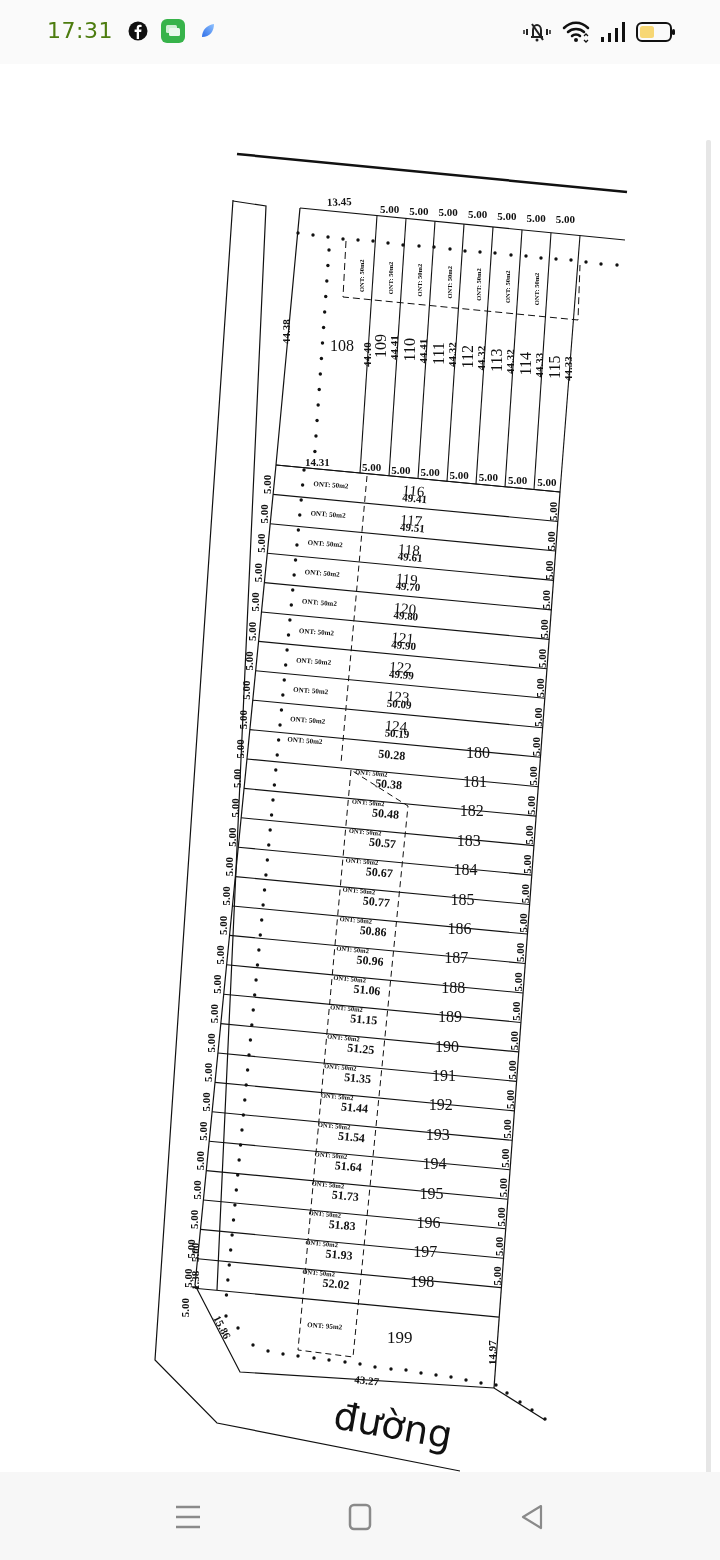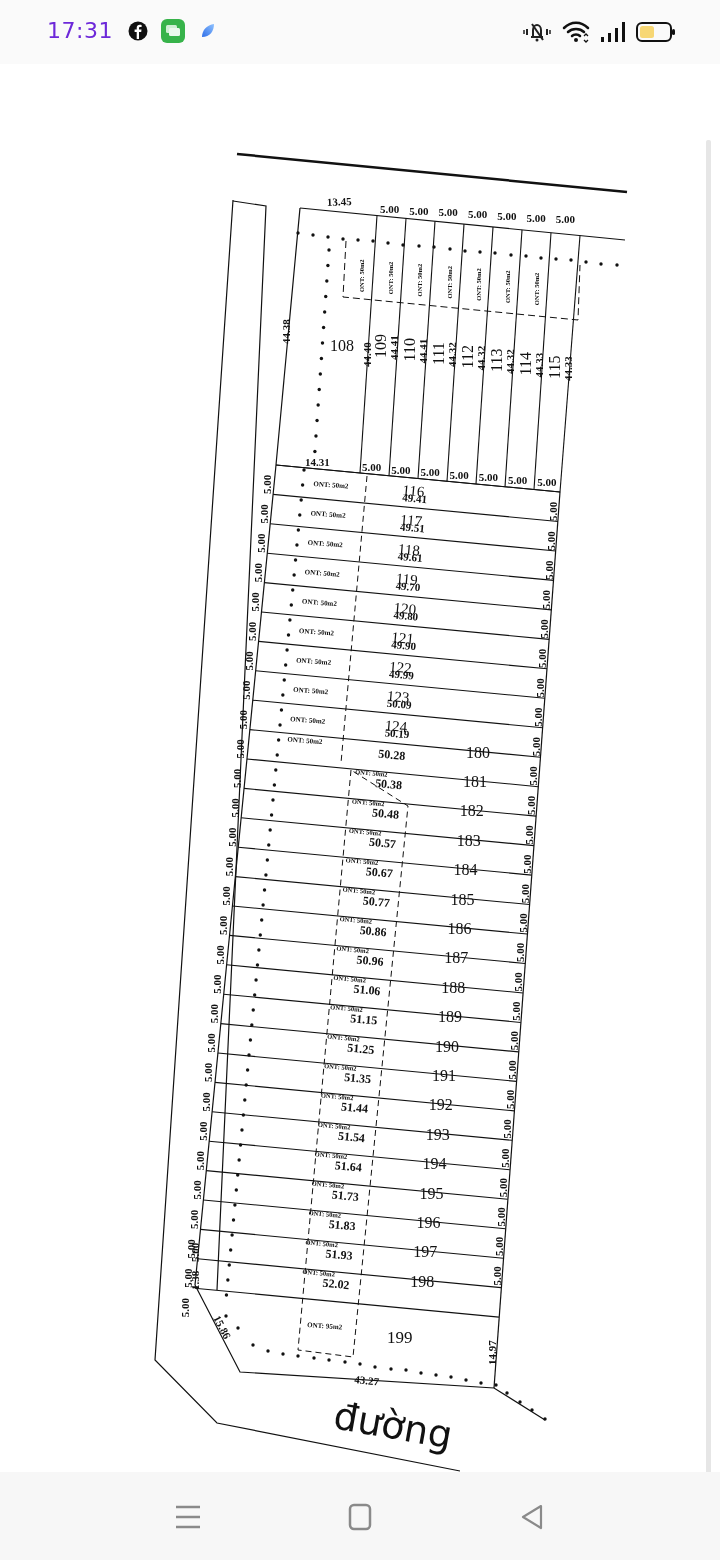--- a/index.html
+++ b/index.html
@@ -1,18 +1,18 @@
 <!DOCTYPE html>
 <html><head>
 <meta charset="utf-8">
 <style>
   html,body{margin:0;padding:0;}
   body{width:720px;height:1560px;background:#ffffff;position:relative;overflow:hidden;font-family:"Liberation Sans",sans-serif;}
   .statusbar{position:absolute;left:0;top:0;width:720px;height:64px;background:#fafafa;display:flex;align-items:center;}
-  .time{position:absolute;left:47px;top:18px;font-size:22px;color:#6d28d9;font-family:"DejaVu Sans",sans-serif;letter-spacing:0.5px;}
+  .time{position:absolute;left:47px;top:18px;font-size:22px;color:#4d7c0f;font-family:"DejaVu Sans",sans-serif;letter-spacing:0.5px;}
   .app-icon{position:absolute;top:21px;width:20px;height:20px;}
   .status-right{position:absolute;right:44px;top:18px;height:28px;display:flex;align-items:center;gap:10px;}
   .viewer{position:absolute;left:0;top:64px;width:720px;height:1408px;background:#ffffff;overflow:hidden;}
   .scrollbar{position:absolute;left:706px;top:76px;width:5px;height:1394px;background:#e6e6e6;border-radius:2px;}
   .navbar{position:absolute;left:0;top:1472px;width:720px;height:88px;background:#f7f7f7;}
   .nav-btn{position:absolute;top:28px;width:34px;height:34px;display:flex;align-items:center;justify-content:center;cursor:pointer;}
   svg text{font-family:"Liberation Serif",serif;fill:#111;}
 </style>
 </head>
 <body>

